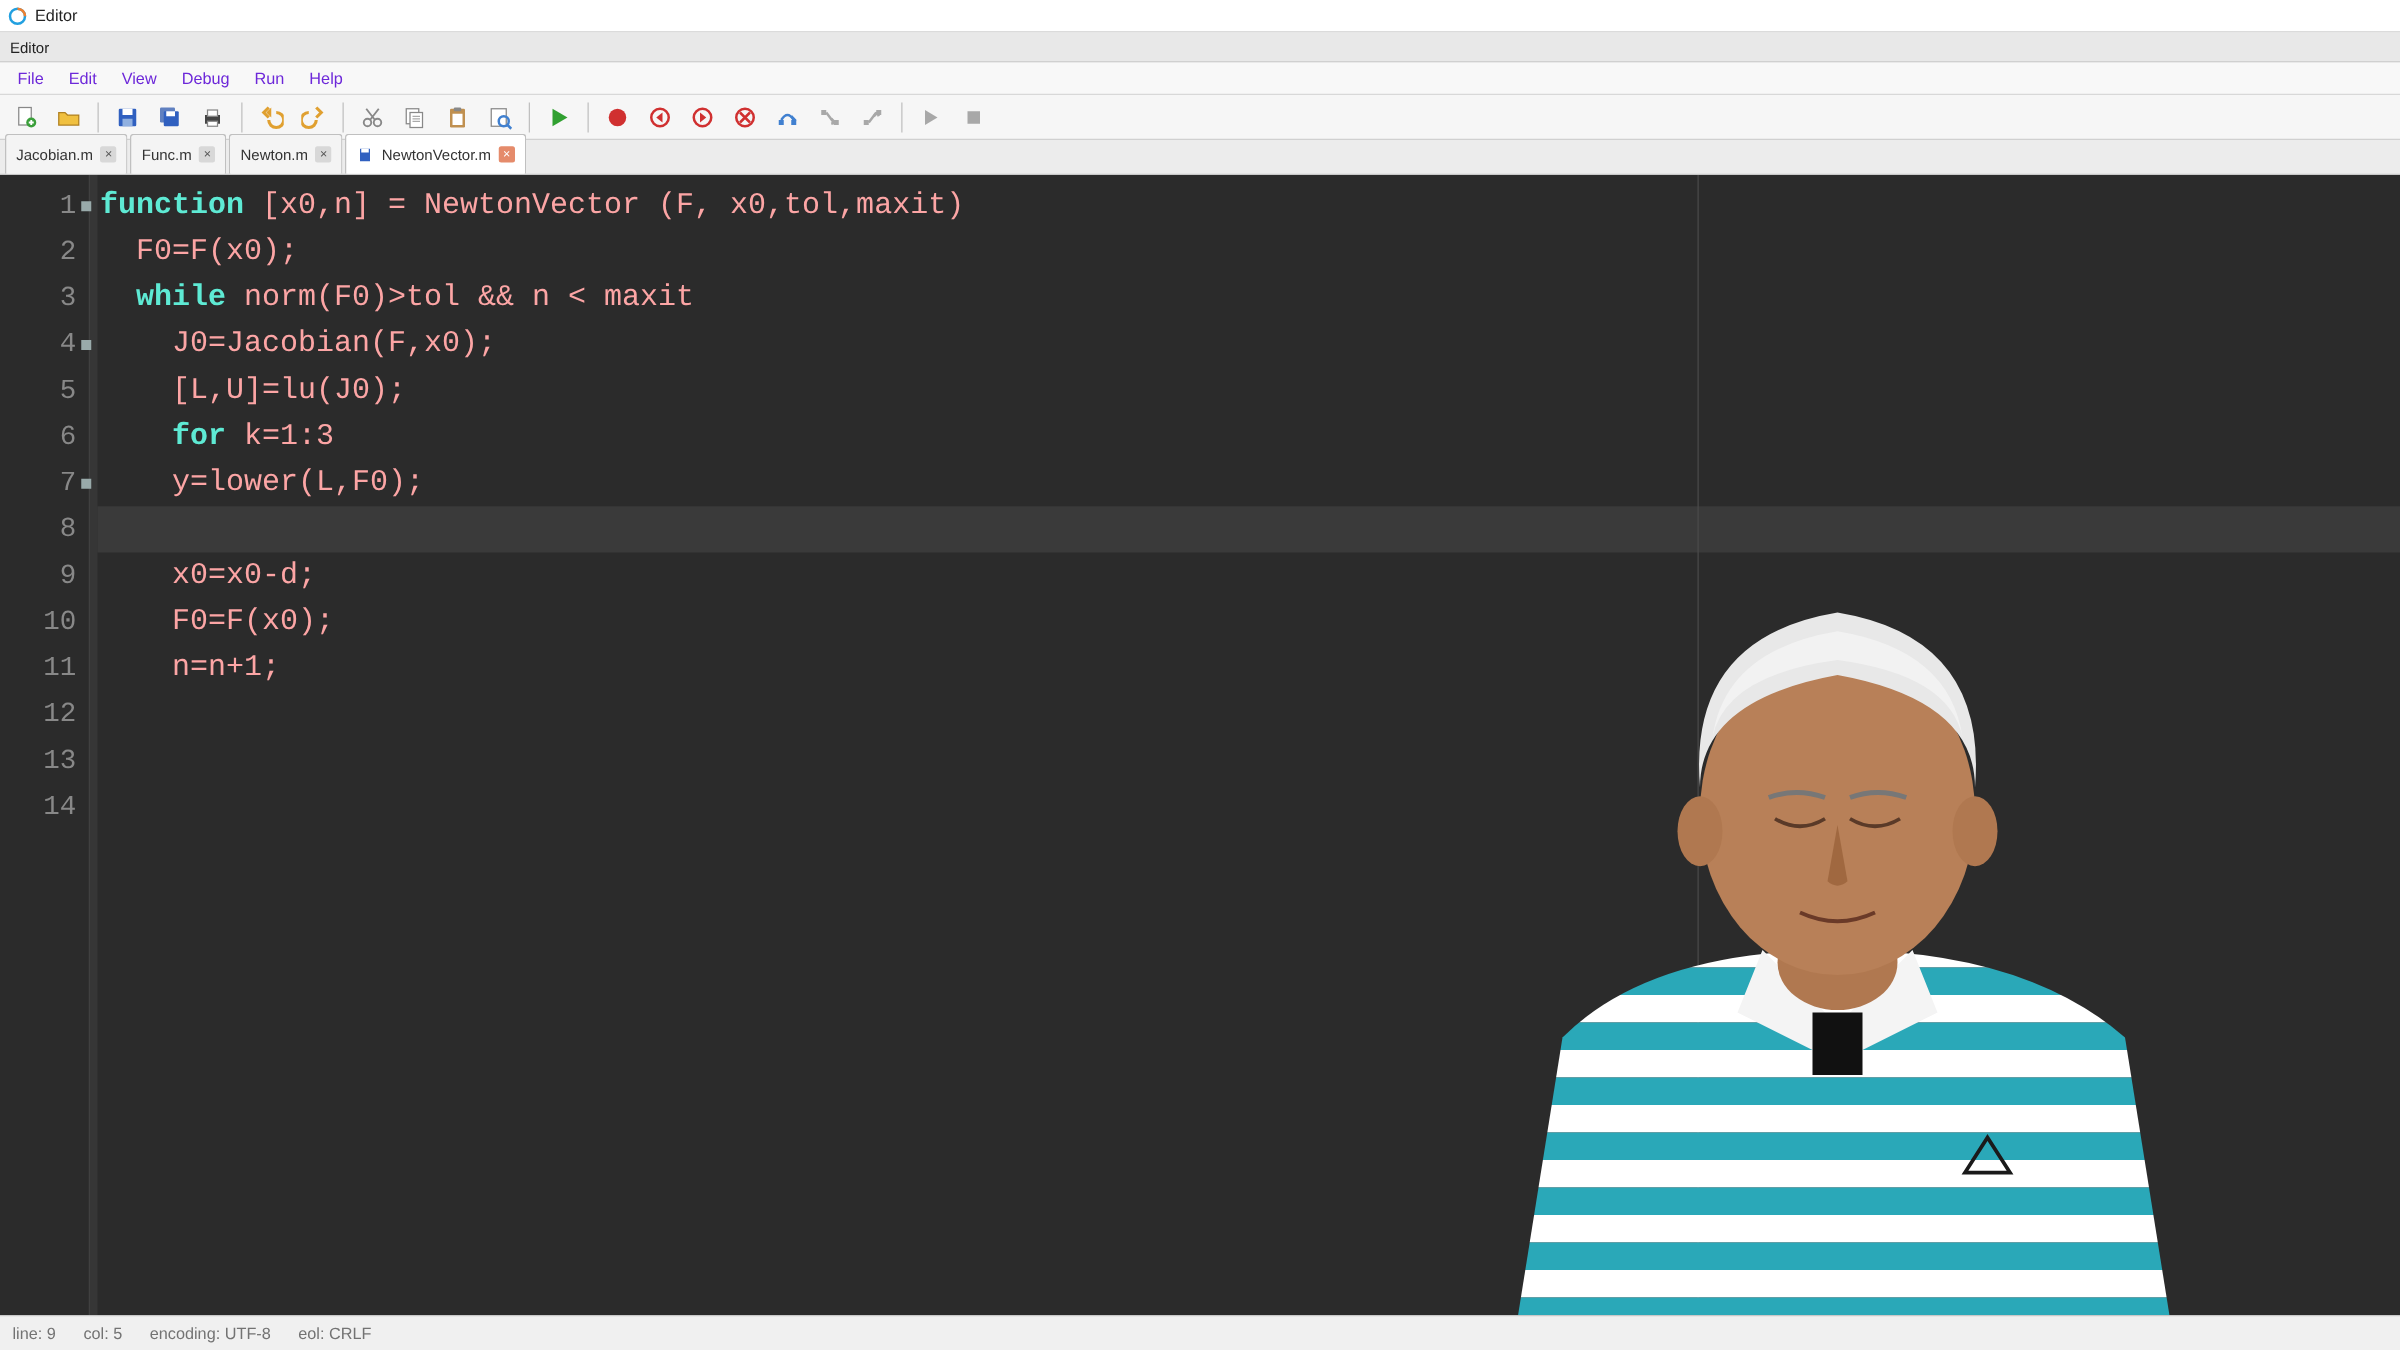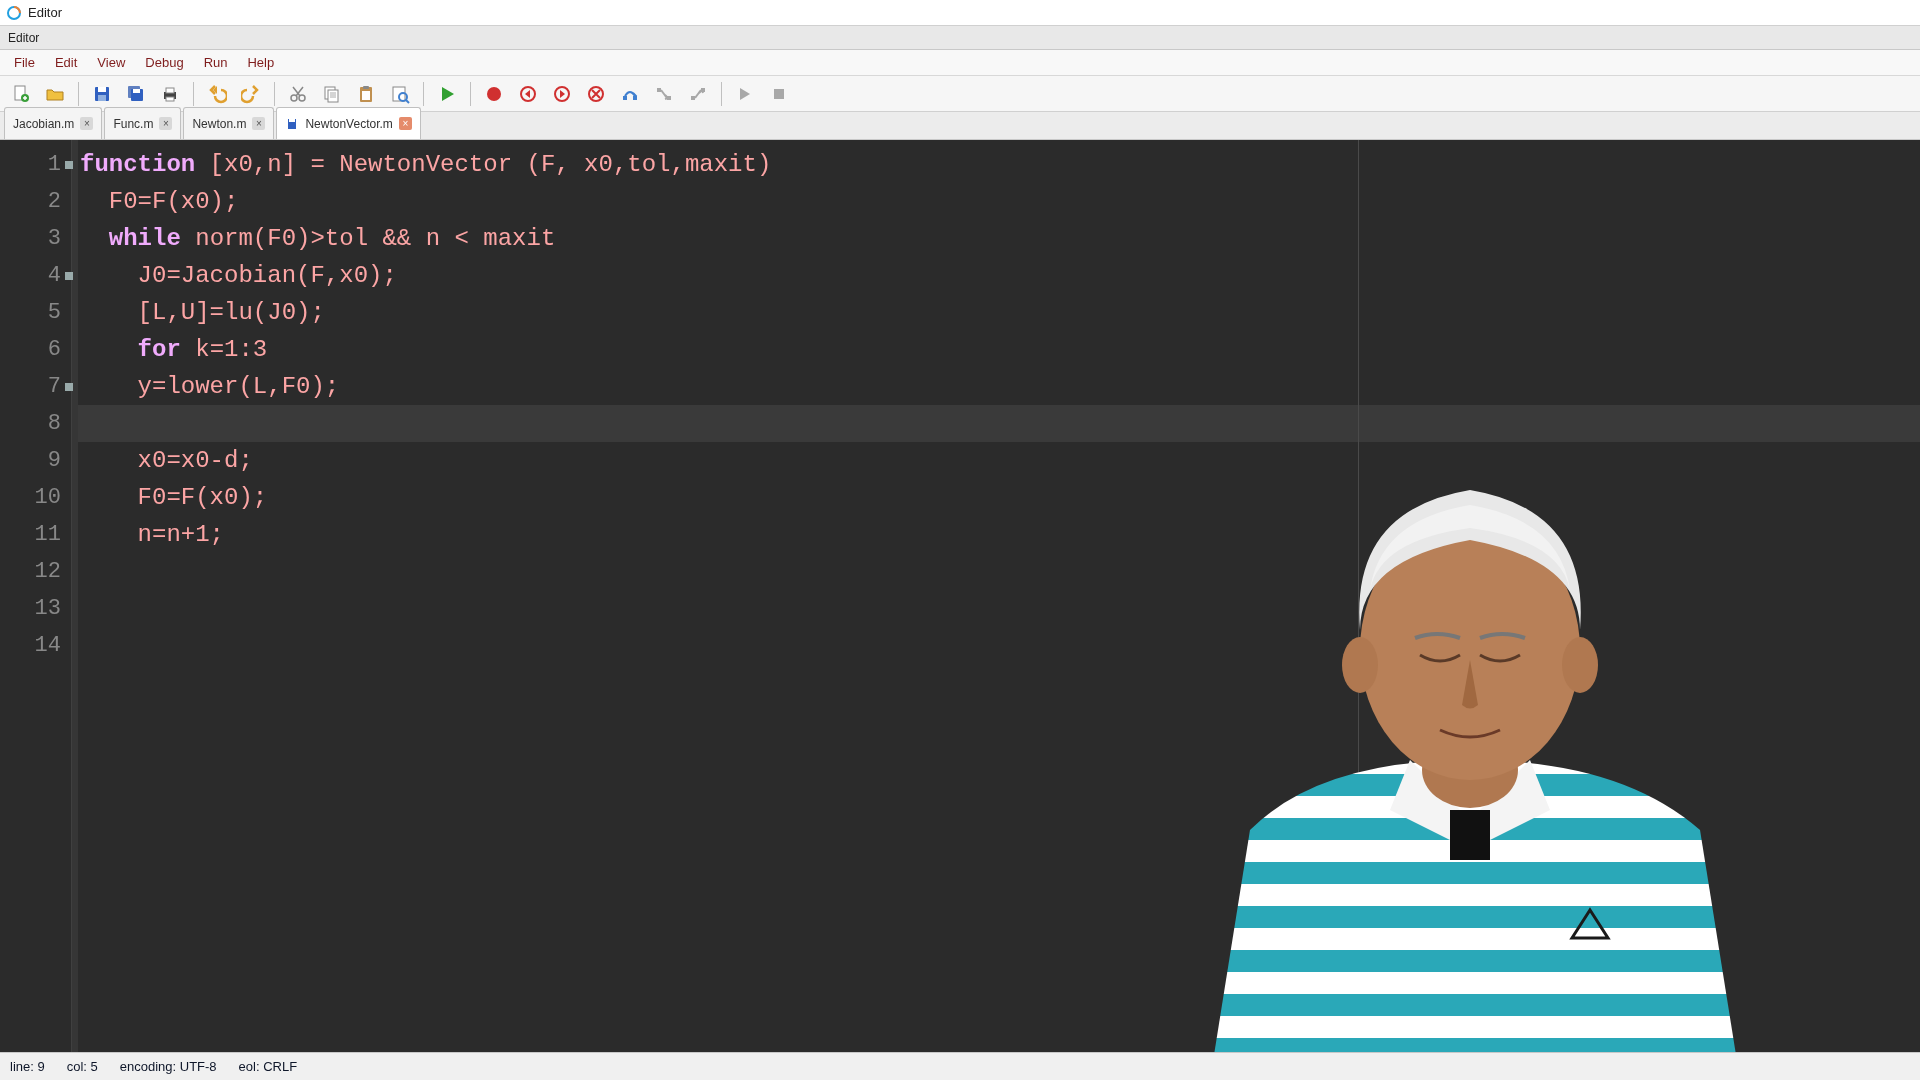--- a/index.html
+++ b/index.html
@@ -41,21 +41,21 @@
   background: #f8f8f8;
   border-bottom: 1px solid #d8d8d8;
   display: flex;
   align-items: center;
   padding: 0 4px;
   gap: 0;
 }
 .menu-item {
   padding: 10px 10px;
   font-size: 13px;
-  color: #7f1d1d;
+  color: #6d28d9;
   cursor: default;
 }
 .toolbar {
   height: 36px;
   background: #f6f6f6;
   border-bottom: 1px solid #d0d0d0;
   display: flex;
   align-items: center;
   padding: 0 6px;
   gap: 4px;
@@ -150,21 +150,21 @@
   position: relative;
 }
 .code .line {
   height: 37px;
   line-height: 37px;
   white-space: pre;
   color: #d0d0d0;
   padding-left: 2px;
 }
 .code .line.current { background: #3a3a3a; }
-.kw { color: #f0abfc; font-weight: 600; }
+.kw { color: #5eead4; font-weight: 600; }
 .fn { color: #fca5a5; }
 .ruler {
   position: absolute;
   left: 1280px;
   top: 0; bottom: 0;
   width: 1px;
   background: #4a4a4a;
 }
 .watermark {
   position: absolute;
@@ -179,21 +179,21 @@
   position: absolute;
   left: 0; right: 0; bottom: 0;
   height: 28px;
   background: #f0f0f0;
   border-top: 1px solid #c8c8c8;
   display: flex;
   align-items: center;
   padding: 0 10px;
   gap: 22px;
   font-size: 13px;
-  color: #0f172a;
+  color: #737373;
 }
 .webcam {
   position: absolute;
   right: 100px;
   bottom: 0;
   width: 700px;
   height: 680px;
   pointer-events: none;
 }
 .webcam svg { width: 100%; height: 100%; }

